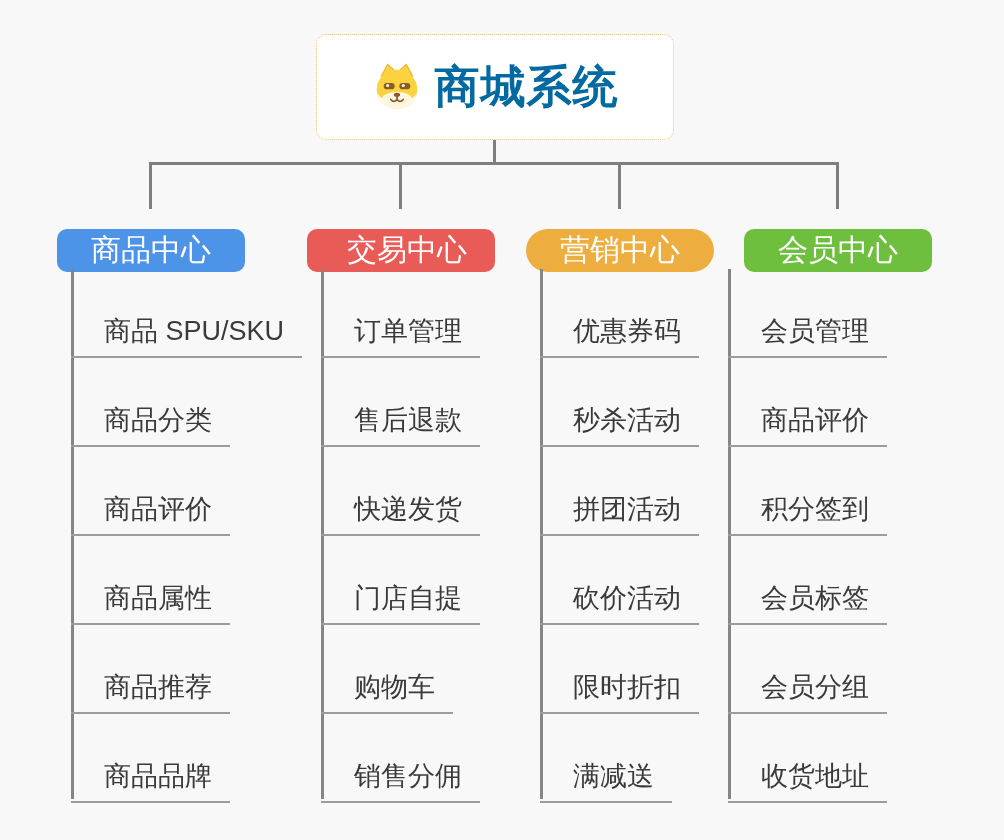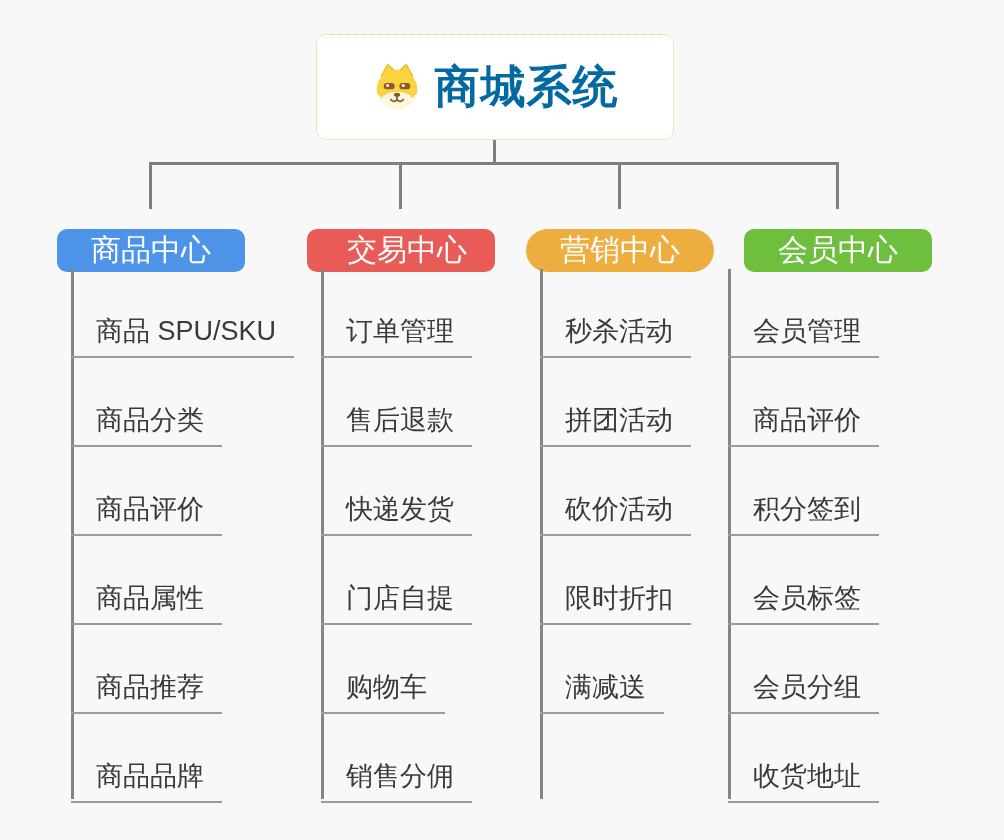--- a/index.html
+++ b/index.html
@@ -71,21 +71,21 @@
     left:0;top:0;width:3px;height:530px;
     background:#858585;
   }
   .item{
     position:relative;
     box-sizing:border-box;
     height:89px;
     width:fit-content;
     display:flex;
     align-items:flex-end;
-    padding:0 18px 7px 25px;
+    padding:0 18px 7px 33px;
     border-bottom:2px solid #9c9c9c;
     font-size:27px;
     color:#3a3a3a;
     white-space:nowrap;
   }
   .item:first-child{height:85px;}
 </style>
 </head>
 <body>
 
@@ -135,20 +135,21 @@
     <div class="item">订单管理</div>
     <div class="item">售后退款</div>
     <div class="item">快递发货</div>
     <div class="item">门店自提</div>
     <div class="item">购物车</div>
     <div class="item">销售分佣</div>
   </div>
 
   <div class="branch-column col-2">
     <div class="vline"></div>
+    <div class="item">优惠券码</div>
     <div class="item">秒杀活动</div>
     <div class="item">拼团活动</div>
     <div class="item">砍价活动</div>
     <div class="item">限时折扣</div>
     <div class="item">满减送</div>
   </div>
 
   <div class="branch-column col-3">
     <div class="vline"></div>
     <div class="item">会员管理</div>

